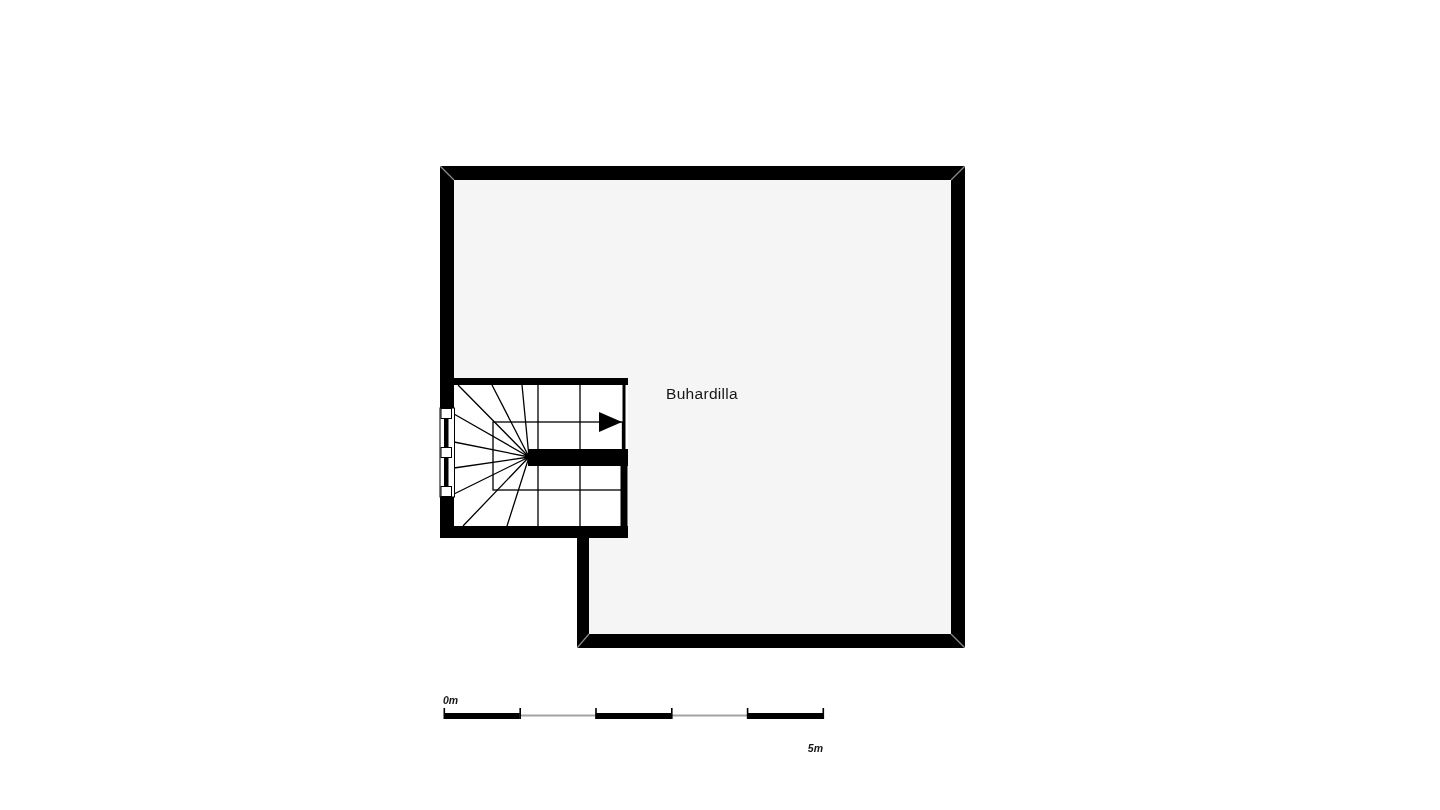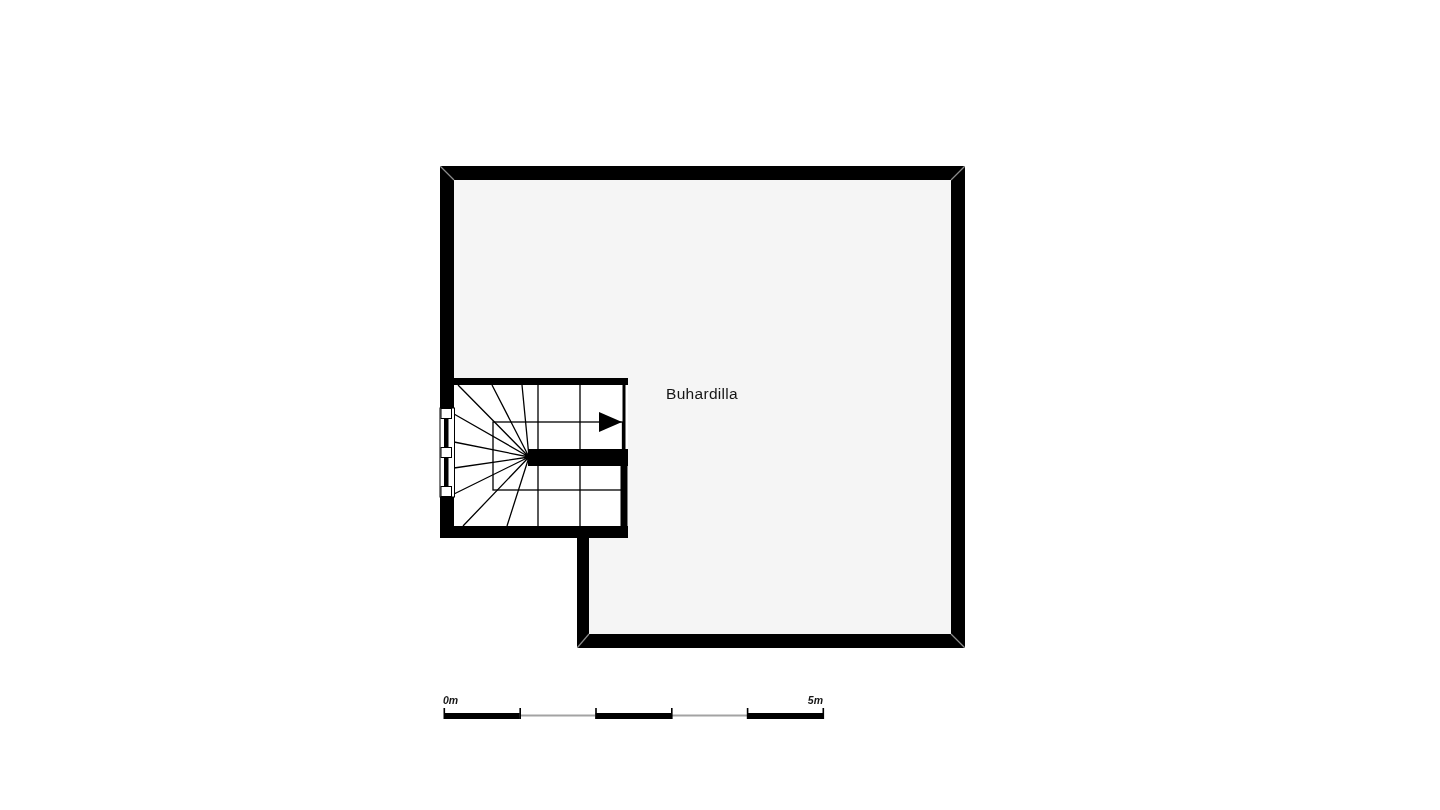--- a/index.html
+++ b/index.html
@@ -41,21 +41,21 @@
   }
   .scale-label {
     top: 695px;
     font-size: 10.5px;
     font-weight: 700;
     line-height: 11px;
     white-space: nowrap;
     font-style: italic;
   }
   .scale-label.start { left: 443px; }
-  .scale-label.end   { left: 763px; width: 60px; text-align: right; }
+  .scale-label.end   { left: 763px; width: 60px; text-align: right; margin-top: 48px; }
 </style>
 </head>
 <body>
 
 <div class="canvas">
 
   <svg class="plan" viewBox="0 0 1440 810">
 
     <polygon points="454,180 951,180 951,634 589,634 589,538 628,538 628,378 454,378" fill="#f5f5f5"></polygon>
 

